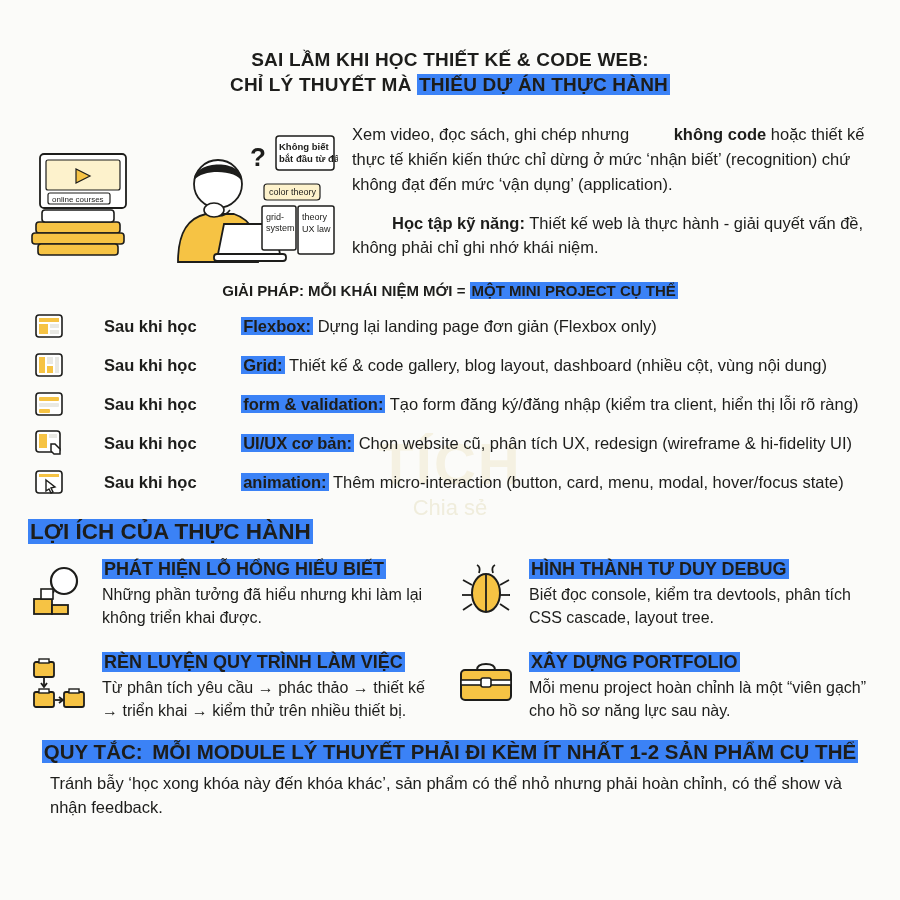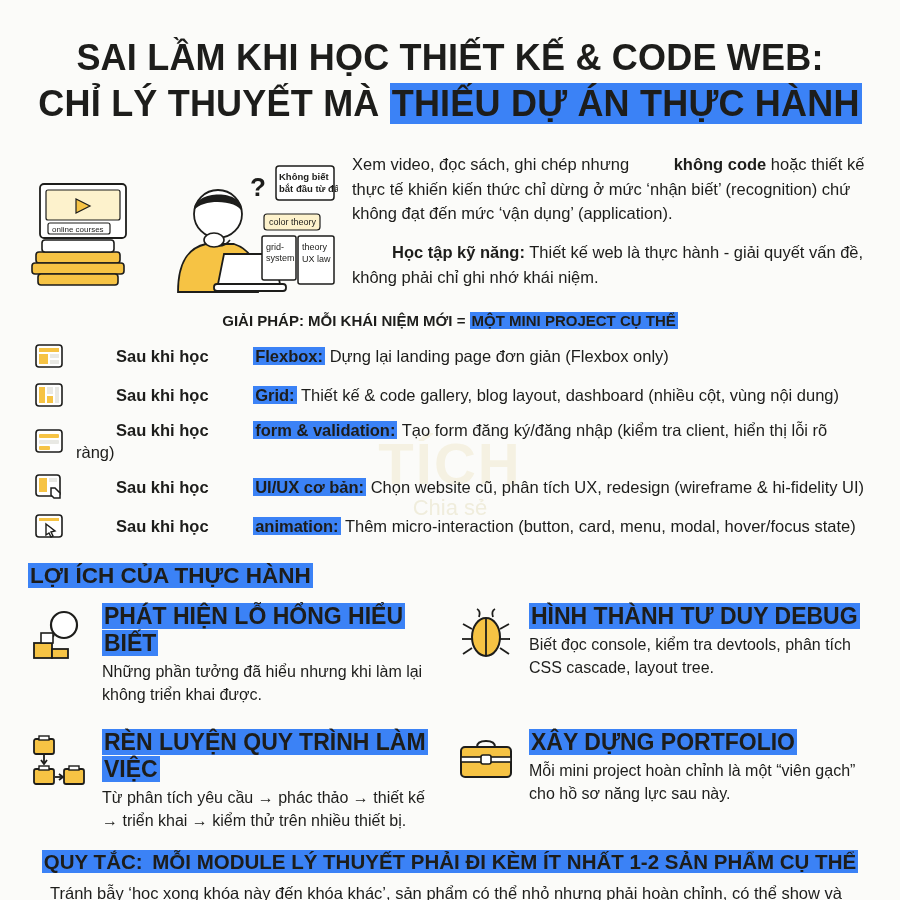--- a/index.html
+++ b/index.html
@@ -48,25 +48,25 @@
     white-space: nowrap;
     pointer-events: none;
     z-index: 0;
   }
 
   .content { position: relative; z-index: 2; }
 
   
   .title {
     text-align: center;
-    font-size: 36px;
+    font-size: 19px;
     font-weight: bold;
     line-height: 1.22;
     letter-spacing: 0.2px;
-    margin: 6px 0 0 0;
+    margin: 18px 0 0 0;
   }
   .title .line2 { display: block; margin-top: 2px; }
 
   .hl {
     background: #3b82f6;
     padding: 0 2px;
     box-decoration-break: clone;
     -webkit-box-decoration-break: clone;
   }
 
@@ -102,21 +102,21 @@
   }
 
   
   .sol-list {
     margin-top: 12px;
     padding: 0 6px;
   }
   .sol-item {
     display: flex;
     align-items: center;
-    gap: 12px;
+    gap: 0;
     margin-bottom: 9px;
     font-size: 16.5px;
     line-height: 1.35;
   }
   .sol-icon {
     flex: 0 0 30px;
     width: 30px;
     height: 30px;
   }
 
@@ -140,21 +140,21 @@
     align-items: flex-start;
   }
   .benefit-icon {
     flex: 0 0 62px;
     width: 62px;
     height: 62px;
     margin-top: 2px;
   }
   .benefit-body { flex: 1; }
   .benefit-title {
-    font-size: 23px;
+    font-size: 18px;
     font-weight: bold;
     margin-bottom: 4px;
   }
   .benefit-desc {
     font-size: 16px;
     line-height: 1.42;
   }
 
   
   .rule {
@@ -386,21 +386,21 @@
         <span class="benefit-icon">
           <svg width="62" height="62" viewBox="0 0 62 62">
               <path d="M22 16 q0 -6 9 -6 q9 0 9 6" fill="none" stroke="#1d1d1b" stroke-width="2"></path>
               <rect x="6" y="16" width="50" height="30" rx="4" fill="#f6c344" stroke="#1d1d1b" stroke-width="2"></rect>
               <rect x="6" y="26" width="50" height="5" fill="#ffffff" stroke="#1d1d1b" stroke-width="1.6"></rect>
               <rect x="26" y="24" width="10" height="9" rx="2" fill="#ffffff" stroke="#1d1d1b" stroke-width="1.6"></rect>
             </svg>
         </span>
         <div class="benefit-body">
           <div class="benefit-title"><span class="hl">XÂY DỰNG PORTFOLIO</span></div>
-          <div class="benefit-desc">Mỗi mini project hoàn chỉnh là một “viên gạch” cho hồ sơ năng lực sau này.</div>
+          <div class="benefit-desc">Mỗi menu project hoàn chỉnh là một “viên gạch” cho hồ sơ năng lực sau này.</div>
         </div>
       </div>
     </div>
 
     <div class="rule">
       <div class="rule-title">
         <span class="hl">QUY TẮC:</span><span class="hl"> MỖI MODULE LÝ THUYẾT PHẢI ĐI KÈM ÍT NHẤT 1-2 SẢN PHẨM CỤ THỂ</span>
       </div>
       <div class="rule-desc">Tránh bẫy ‘học xong khóa này đến khóa khác’, sản phẩm có thể nhỏ nhưng phải hoàn chỉnh, có thể show và nhận feedback.</div>
     </div>

